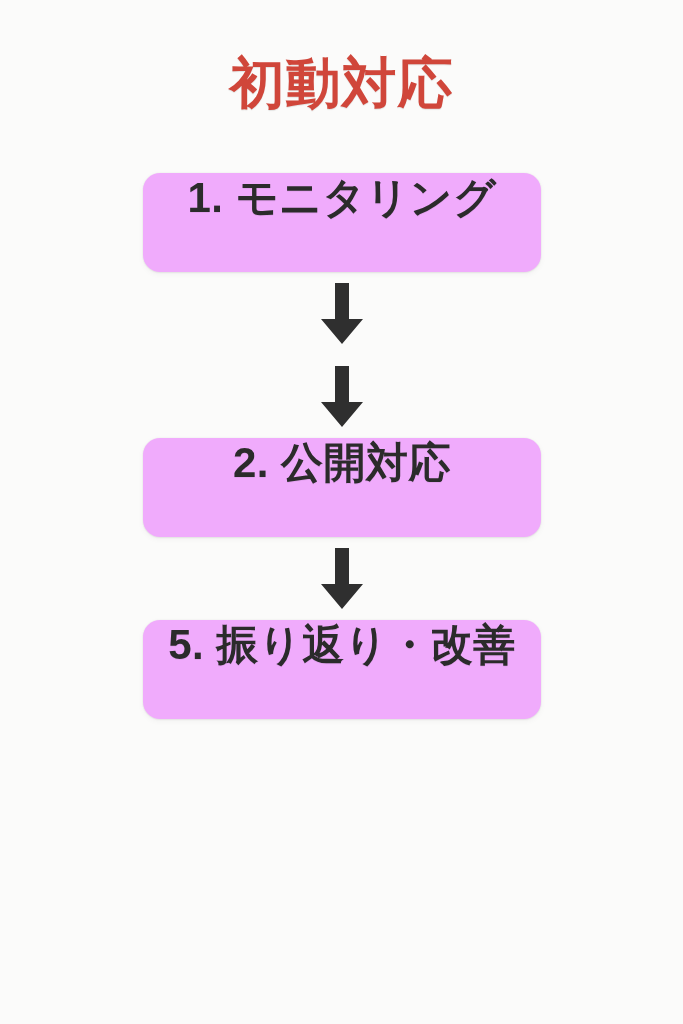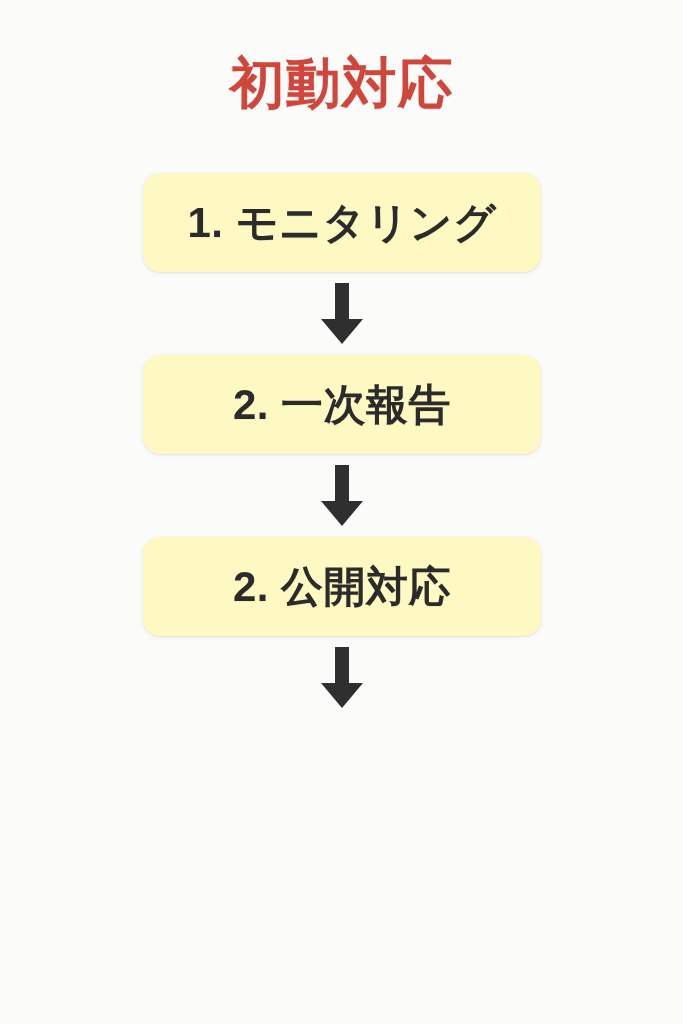--- a/index.html
+++ b/index.html
@@ -44,27 +44,26 @@
     left: 143px;
     top: 173px;
     width: 398px;
   }
 
   .step-box {
     position: relative;
     width: 398px;
     height: 99px;
     box-sizing: border-box;
-    background: #fef9c3;
+    background: #f0abfc;
     border-radius: 17px;
     box-shadow: 0 1px 2px rgba(0,0,0,0.055),
                 0 2px 6px rgba(0,0,0,0.045),
                 0 0 0 1px rgba(0,0,0,0.015);
     display: flex;
-    align-items: center;
     justify-content: center;
   }
 
   .step-label {
     font-size: 42px;
     line-height: 50px;
     font-weight: 700;
     color: #2b2b2b;
     letter-spacing: 0.5px;
     white-space: nowrap;
@@ -96,35 +95,35 @@
     <div class="step-box">
       <span class="step-label">1. モニタリング</span>
     </div>
 
     <div class="arrow-wrap">
       <svg class="arrow-icon" width="44" height="62" viewBox="0 0 44 62">
         <path d="M15 0 H29 V36 H43 L22 61 L1 36 H15 Z" fill="#2f2f2f"></path>
       </svg>
     </div>
 
-    <div class="step-box">
-      <span class="step-label">2. 一次報告</span>
-    </div>
 
     <div class="arrow-wrap">
       <svg class="arrow-icon" width="44" height="62" viewBox="0 0 44 62">
         <path d="M15 0 H29 V36 H43 L22 61 L1 36 H15 Z" fill="#2f2f2f"></path>
       </svg>
     </div>
 
     <div class="step-box">
       <span class="step-label">2. 公開対応</span>
     </div>
 
     <div class="arrow-wrap">
       <svg class="arrow-icon" width="44" height="62" viewBox="0 0 44 62">
         <path d="M15 0 H29 V36 H43 L22 61 L1 36 H15 Z" fill="#2f2f2f"></path>
       </svg>
     </div>
 
+    <div class="step-box">
+      <span class="step-label">5. 振り返り・改善</span>
+    </div>
 
   </div>
 </div>
 
 </body></html>

